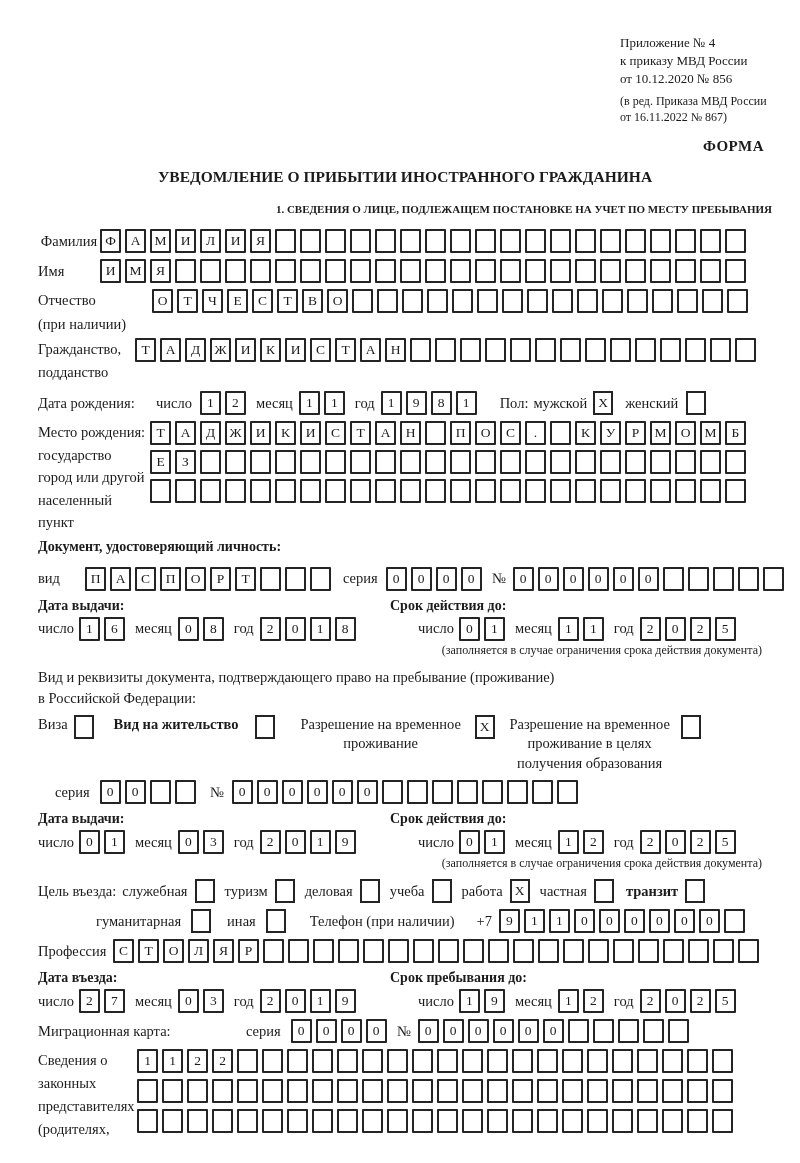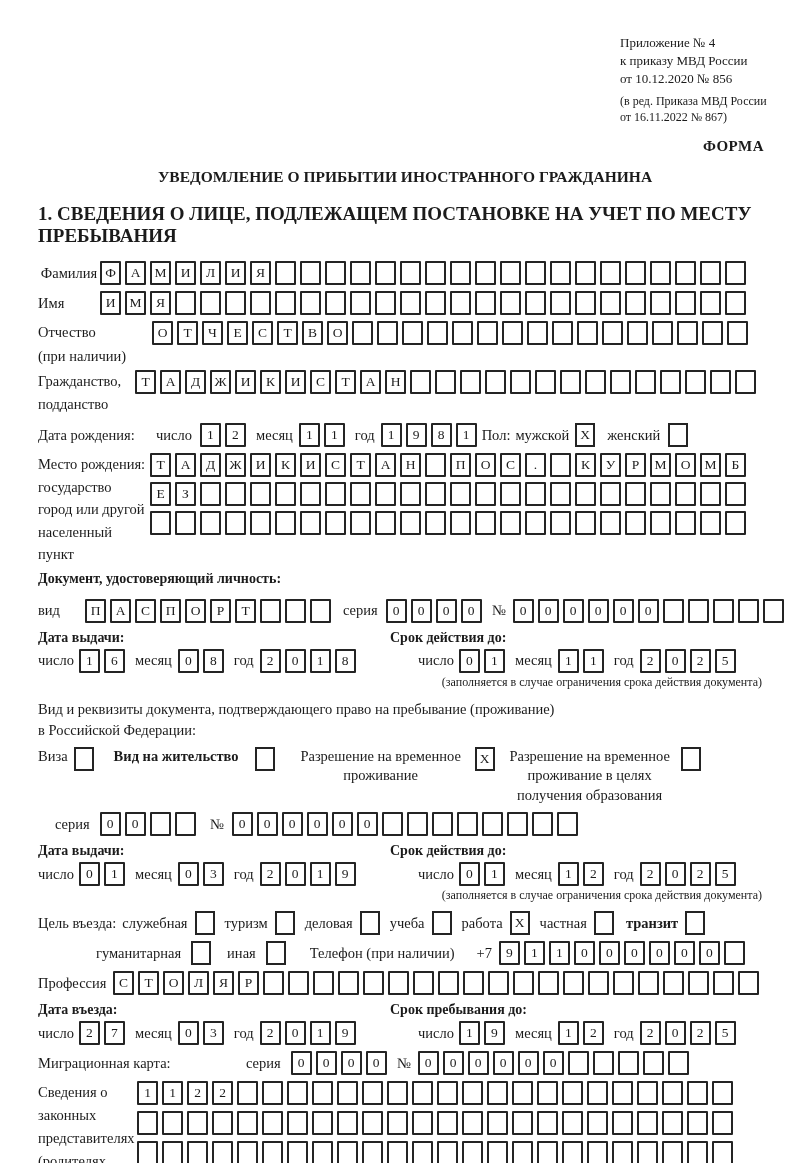--- a/index.html
+++ b/index.html
@@ -7,21 +7,21 @@
     width:800px;height:1163px;box-sizing:border-box;position:relative;
     background:#ffffff;color:#1b1b1b;overflow:hidden;
     font-family:"Liberation Serif","DejaVu Serif",serif;font-size:14px;
     padding:34px 28px 10px 38px;
   }
   .hdr{margin-left:582px;line-height:1.38;font-size:13px;}
   .hdr .small{font-size:12px;margin-top:5px;line-height:1.35;}
   .forma{font-weight:bold;text-align:right;font-size:15px;margin:13px 8px 0 0;letter-spacing:.5px;}
   .title{text-align:center;font-weight:bold;font-size:15.5px;line-height:1.5;margin-top:10px;}
   .blank-line{display:inline-block;width:58px;border-bottom:2px solid #333;height:.9em;margin-left:8px;}
-  .sec{font-weight:bold;font-size:19px;text-align:left;margin-top:15px;}
+  .sec{font-weight:bold;font-size:11px;text-align:right;margin-top:15px;}
   .row{display:flex;align-items:center;margin-top:6px;}
   .row.top{align-items:flex-start;}
   .lbl{font-size:14.5px;flex:0 0 auto;}
   .lblblock{flex:0 0 auto;line-height:1.6;font-size:14.5px;}
   .cells{display:flex;gap:4px;flex:0 0 auto;}
   .cell{
     flex:0 0 17px;width:17px;height:20px;border:2px solid #242424;border-radius:1px;
     display:inline-flex;align-items:center;justify-content:center;
     font-size:13.5px;background:#fff;
   }
@@ -207,21 +207,21 @@
         <span class="cell">1</span>
         <span class="cell">1</span>
       </span>
     <span class="lbl dsp">год</span>
     <span class="cells">
         <span class="cell">1</span>
         <span class="cell">9</span>
         <span class="cell">8</span>
         <span class="cell">1</span>
       </span>
-    <span class="lbl" style="margin-left:5px;">Пол:</span>
+    <span class="lbl" style="margin-left:23px;">Пол:</span>
     <span class="lbl" style="margin:0 6px 0 5px;">мужской</span>
     <span class="cb">X</span>
     <span class="lbl" style="margin:0 8px 0 12px;">женский</span>
     <span class="cb"></span>
   </div>
 
   <div class="row top">
     <div class="lblblock" style="width:112px;line-height:1.55;">
       <div>Место рождения:</div>
       <div>государство</div>

